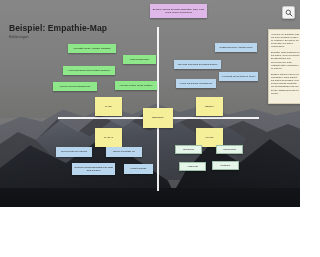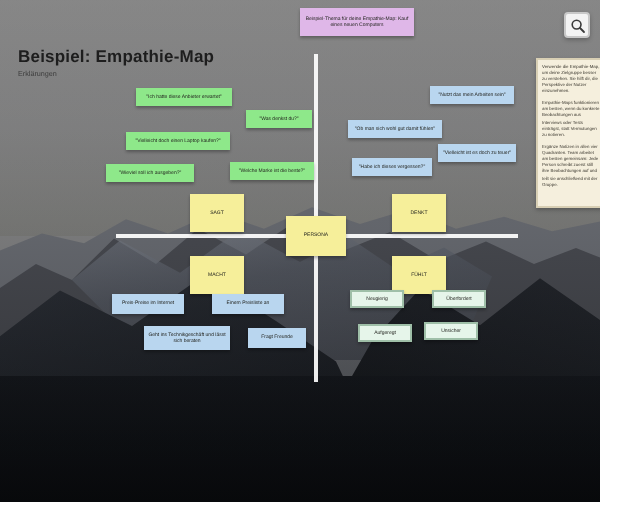--- a/index.html
+++ b/index.html
@@ -3,21 +3,21 @@
 <meta charset="utf-8">
 <style>
   * { box-sizing: border-box; margin: 0; padding: 0; }
   html, body {
     width: 300px; height: 257px;
     overflow: hidden;
     font-family: "Liberation Sans", sans-serif;
   }
   #board {
     position: relative;
-    width: 300px; height: 251px;
+    width: 300px; height: 207px;
     background: #8a8a8a;
     overflow: hidden;
   }
 
   
   .bg-photo {
     position: absolute;
     left: 0; top: 0; width: 300px; height: 257px;
   }
   .bg-sky {

